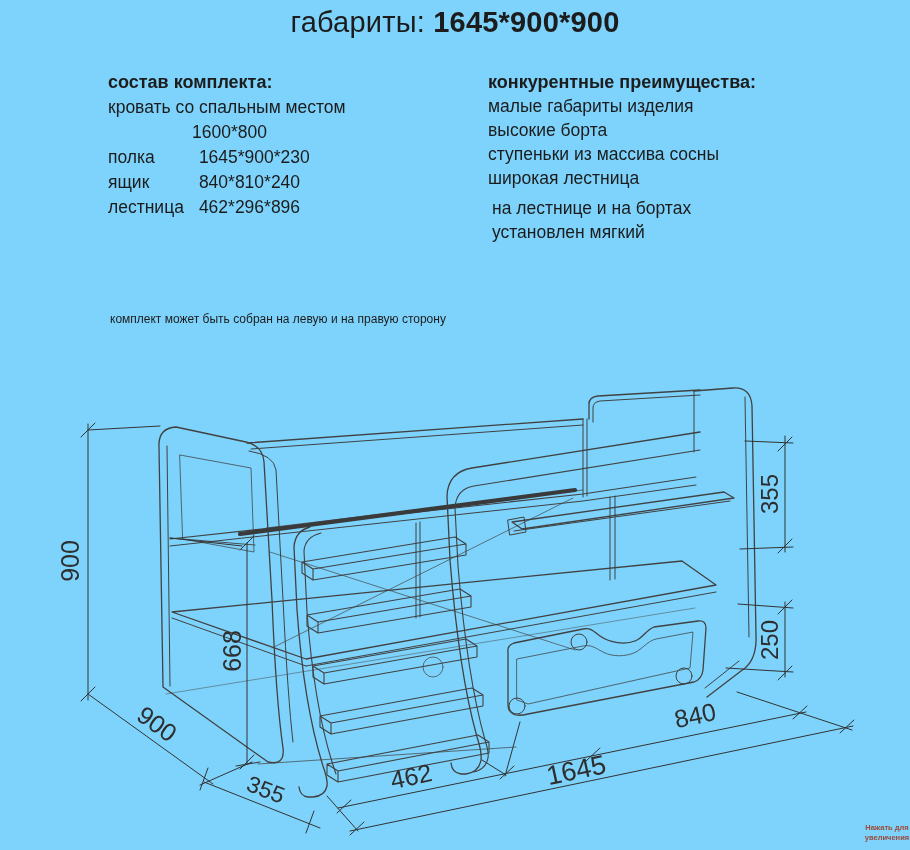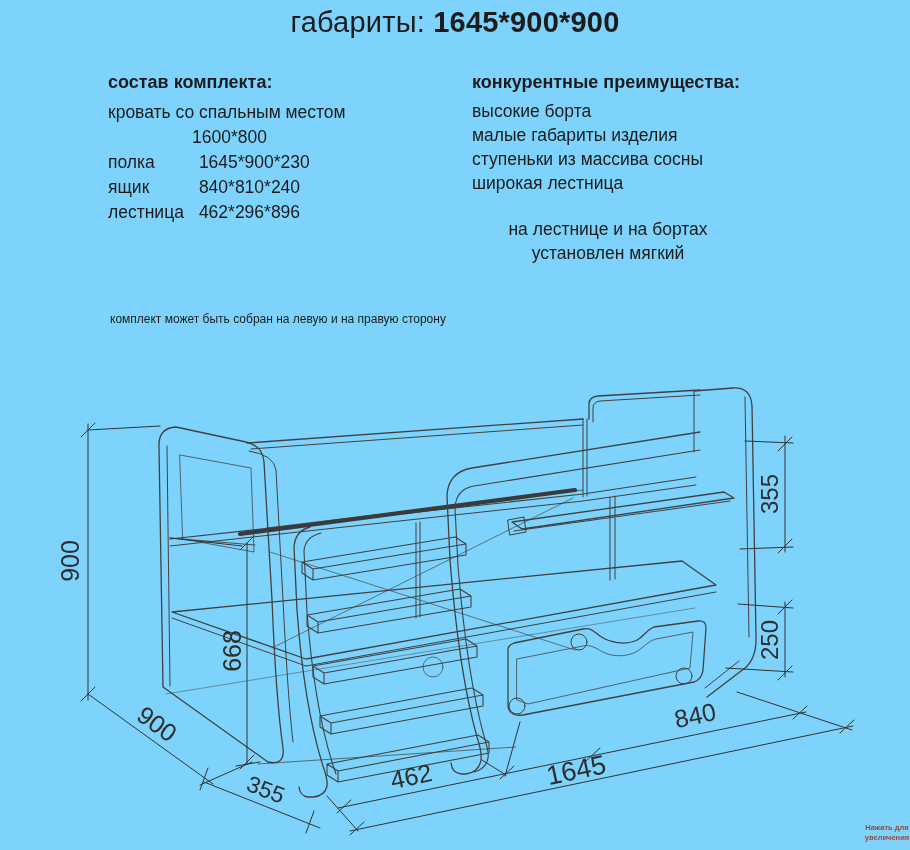--- a/index.html
+++ b/index.html
@@ -1,27 +1,27 @@
 <!DOCTYPE html>
 <html><head>
 <meta charset="utf-8">
 <style>
   html,body{margin:0;padding:0;background:#fff;}
   .page{position:relative;width:910px;height:850px;background:#7dd3fc;overflow:hidden;
         font-family:"Liberation Sans",sans-serif;color:#1c1c1c;}
   .abs{position:absolute;}
   .title{top:6px;left:0;width:100%;text-align:center;font-size:29px;letter-spacing:0.2px;}
   .title b{font-weight:700;}
-  .col-header{font-weight:700;font-size:18px;margin-bottom:5px;white-space:nowrap;}
+  .col-header{font-weight:700;font-size:18px;white-space:nowrap;}
   .kit{top:70px;left:108px;font-size:17.5px;line-height:25px;}
   .kit-row{white-space:nowrap;}
   .kit-name{display:inline-block;width:86px;}
   .kit-indent{padding-left:84px;}
-  .adv{top:70px;left:472px;font-size:17.5px;line-height:24px;}
-  .adv-note{margin-top:22px;padding-left:4px;text-align:center;}
+  .adv{top:70px;left:488px;font-size:17.5px;line-height:24px;}
+  .adv-note{margin-top:6px;padding-left:4px;}
   .assembly{top:312px;left:110px;font-size:12px;}
   .drawing{top:0;left:0;width:910px;height:850px;}
   .hint{top:823px;left:864px;width:46px;font-size:7.5px;line-height:10px;font-weight:700;}
   svg text{font-family:"Liberation Sans",sans-serif;fill:#2e2e2e;}
 </style>
 </head>
 <body>
 
 <div class="page">
 
@@ -47,22 +47,22 @@
       <span>840*810*240</span>
     </div>
     <div class="kit-row">
       <span class="kit-name">лестница</span>
       <span>462*296*896</span>
     </div>
   </div>
 
   <div class="abs adv">
     <div class="col-header">конкурентные преимущества:</div>
+    <div>малые габариты изделия</div>
     <div>высокие борта</div>
-    <div>малые габариты изделия</div>
     <div>ступеньки из массива сосны</div>
     <div>широкая лестница</div>
     <div class="adv-note">
       <div>на лестнице и на бортах</div>
       <div>установлен мягкий</div>
     </div>
   </div>
 
   <div class="abs assembly">комплект может быть собран на левую и на правую сторону</div>
 

